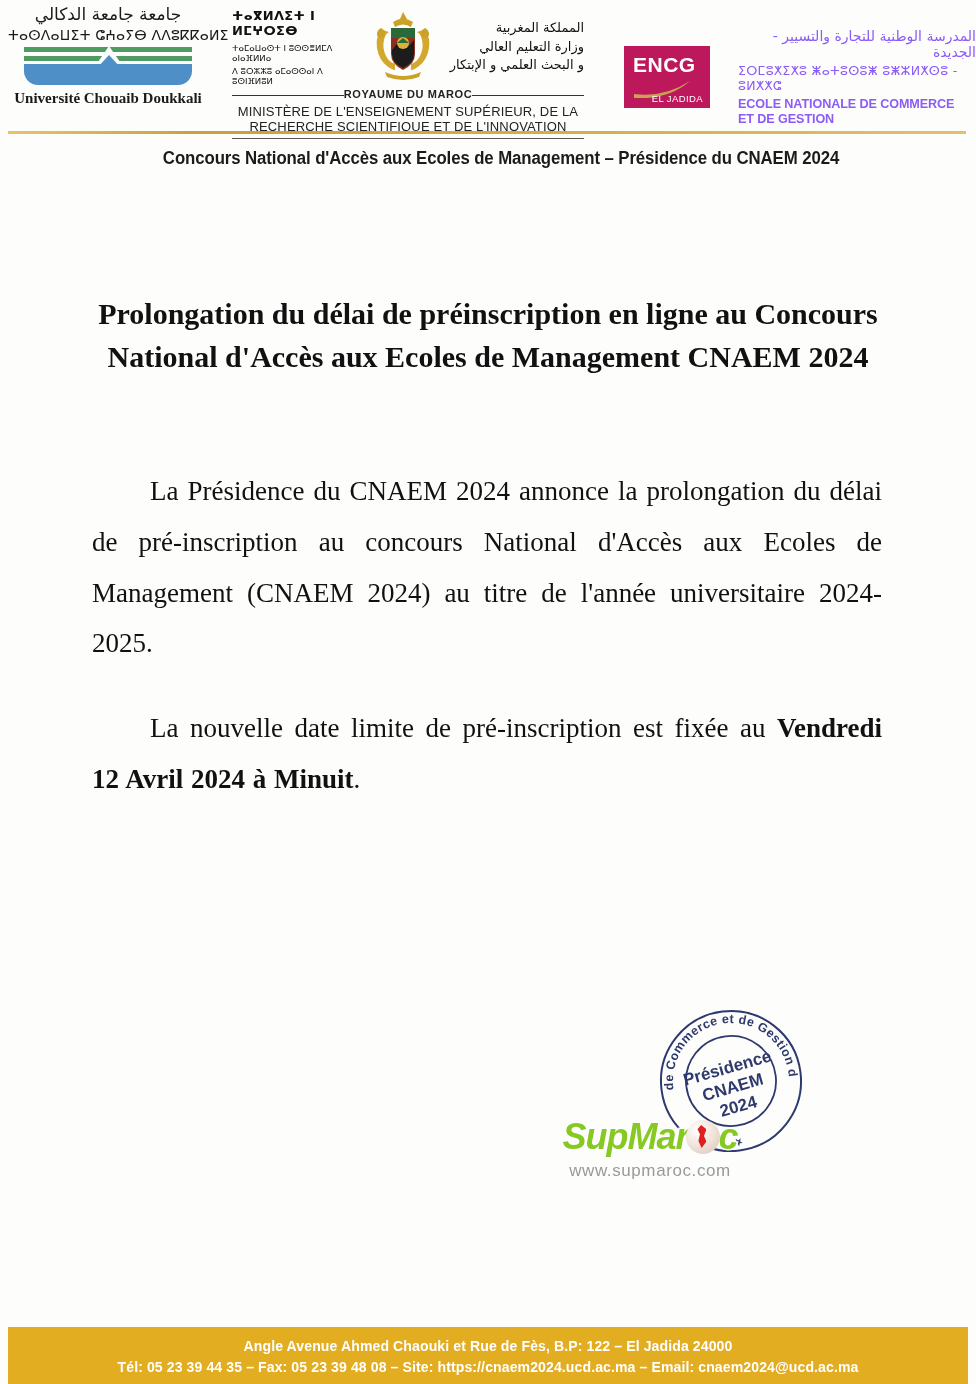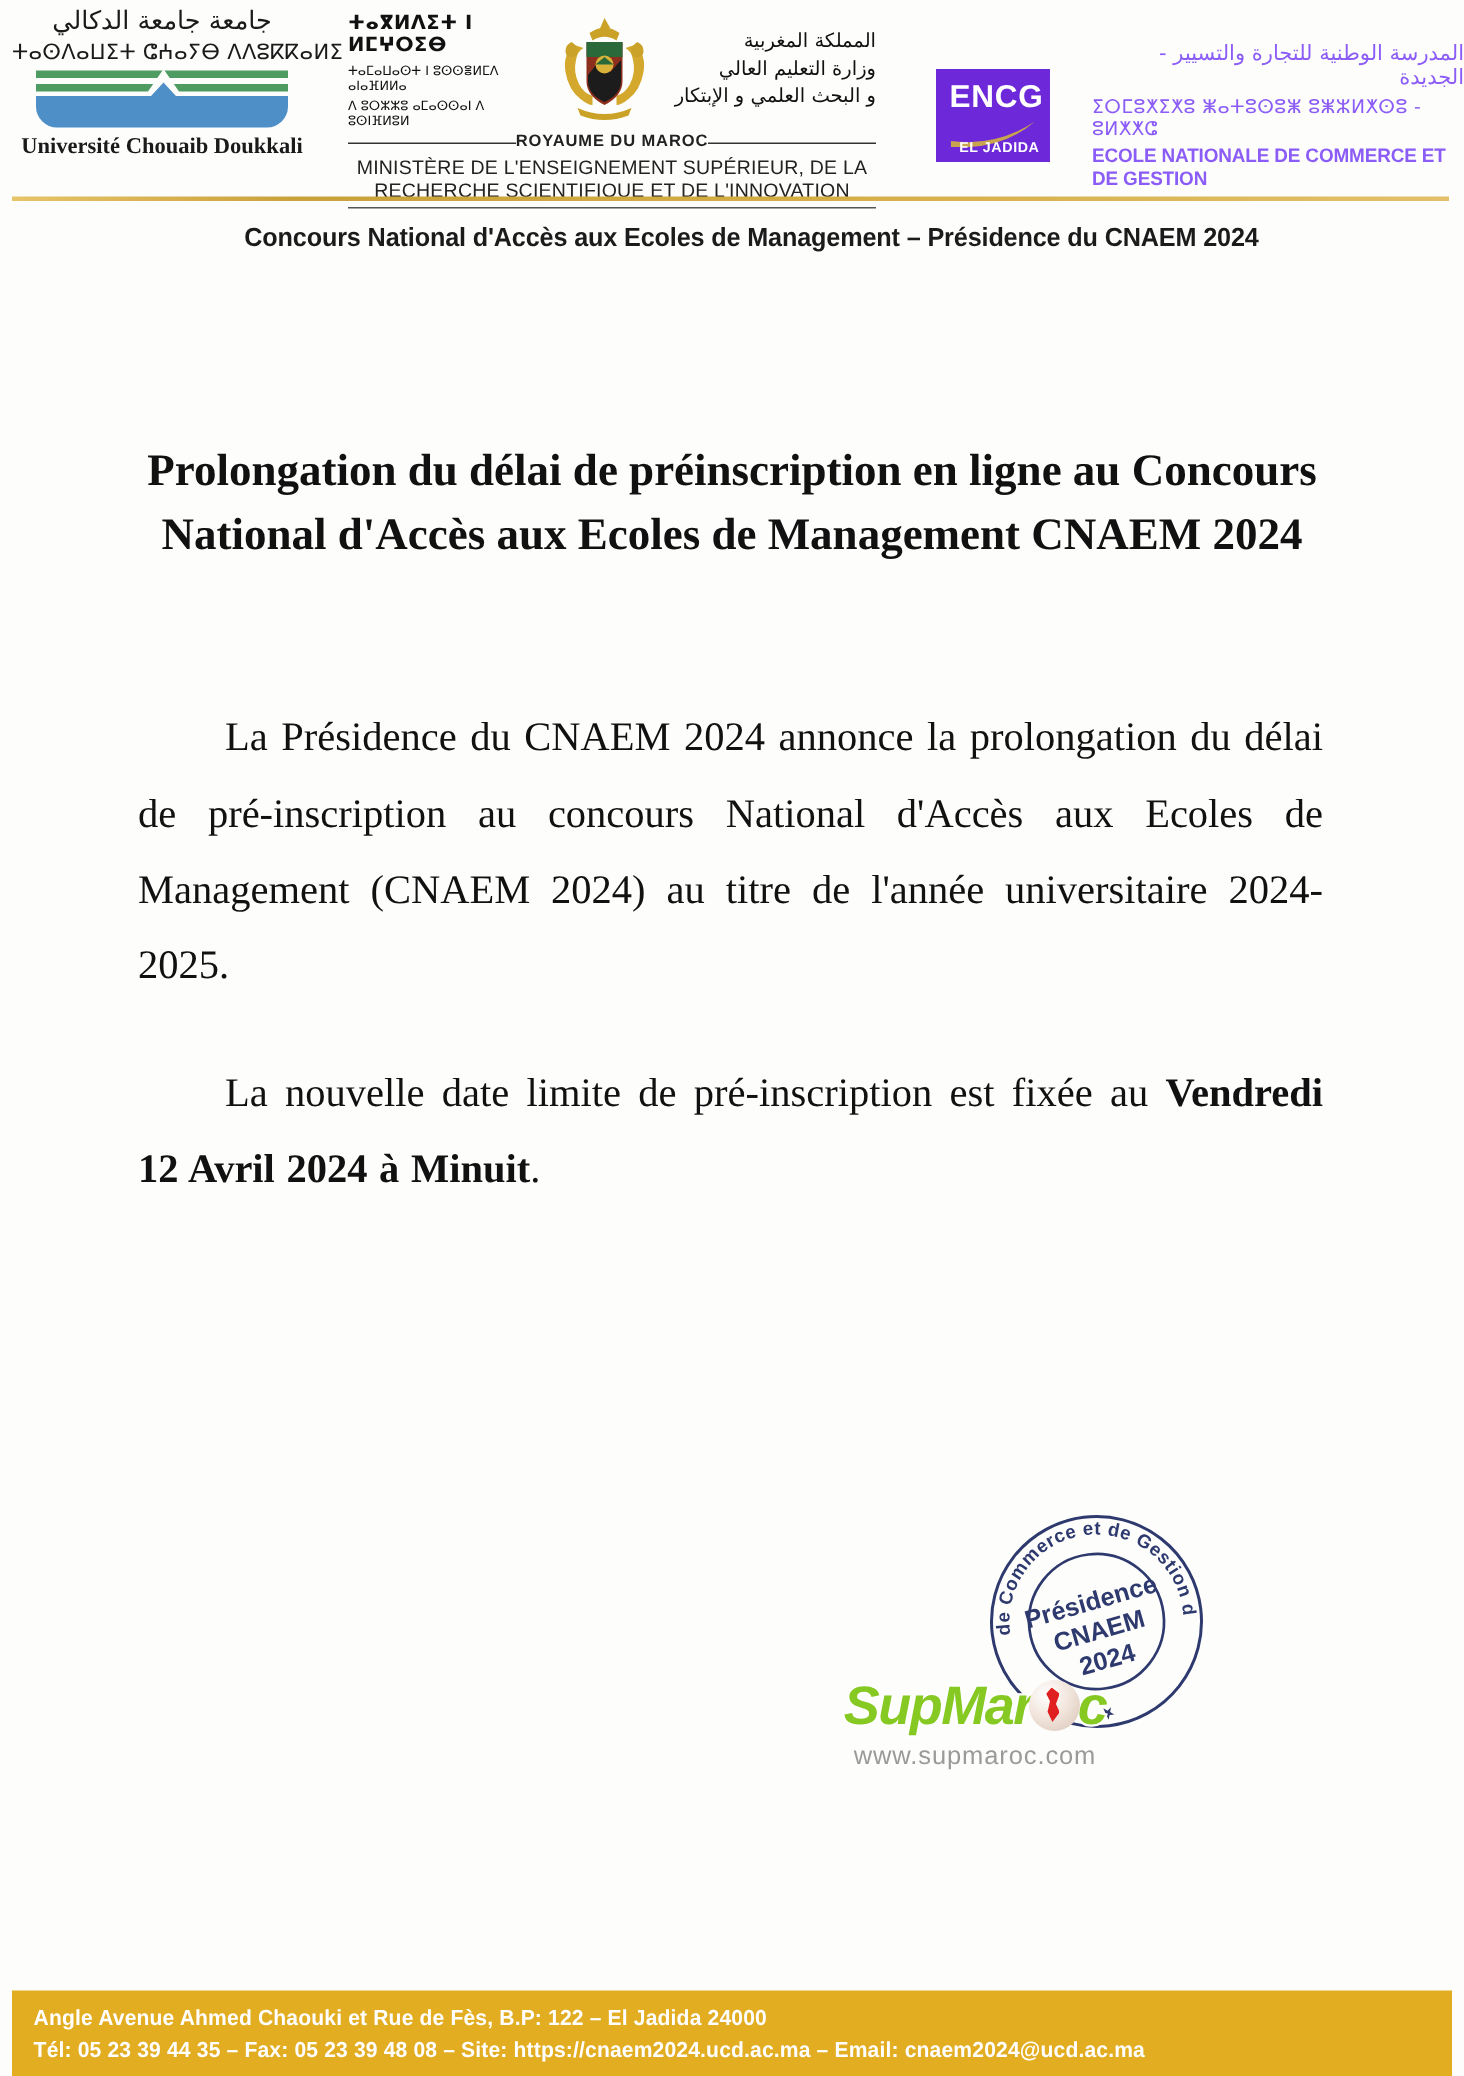--- a/index.html
+++ b/index.html
@@ -169,40 +169,40 @@
   }
 
   
   .encg-logo {
     position: absolute;
     left: 624px; top: 28px;
     display: flex;
     align-items: center;
   }
   .encg-box {
-    width: 76px; height: 62px;
-    background: #6d28d9;
+    width: 86px; height: 62px;
+    background: #be185d;
     position: relative;
     flex: 0 0 auto;
   }
   .encg-name {
     position: absolute;
     left: 9px; top: 7px;
     color: #ffffff;
     font-size: 21px;
     font-weight: bold;
     letter-spacing: .5px;
     font-family: "Liberation Sans", sans-serif;
   }
   .encg-city {
     position: absolute;
     right: 7px; bottom: 4px;
     color: #ffffff;
     font-size: 9.5px;
-    font-weight: bold;
+    font-weight: normal;
     letter-spacing: .4px;
     font-family: "Liberation Sans", sans-serif;
   }
   .encg-swoosh {
     position: absolute;
     left: 8px; top: 30px;
     width: 82px; height: 22px;
   }
   .encg-text {
     margin-left: 28px;
@@ -353,20 +353,21 @@
   }
 
   
   .footer {
     position: absolute;
     left: 8px; top: 1327px;
     width: 960px;
     height: 57px;
     background: #e3ad22;
     color: #ffffff;
+    text-align: center;
     font-family: "Liberation Sans", sans-serif;
   }
   .footer-l1 {
     padding-top: 11px;
     font-size: 14.5px;
     font-weight: bold;
     letter-spacing: .1px;
     transform: scaleX(0.97);
   }
   .footer-l2 {

